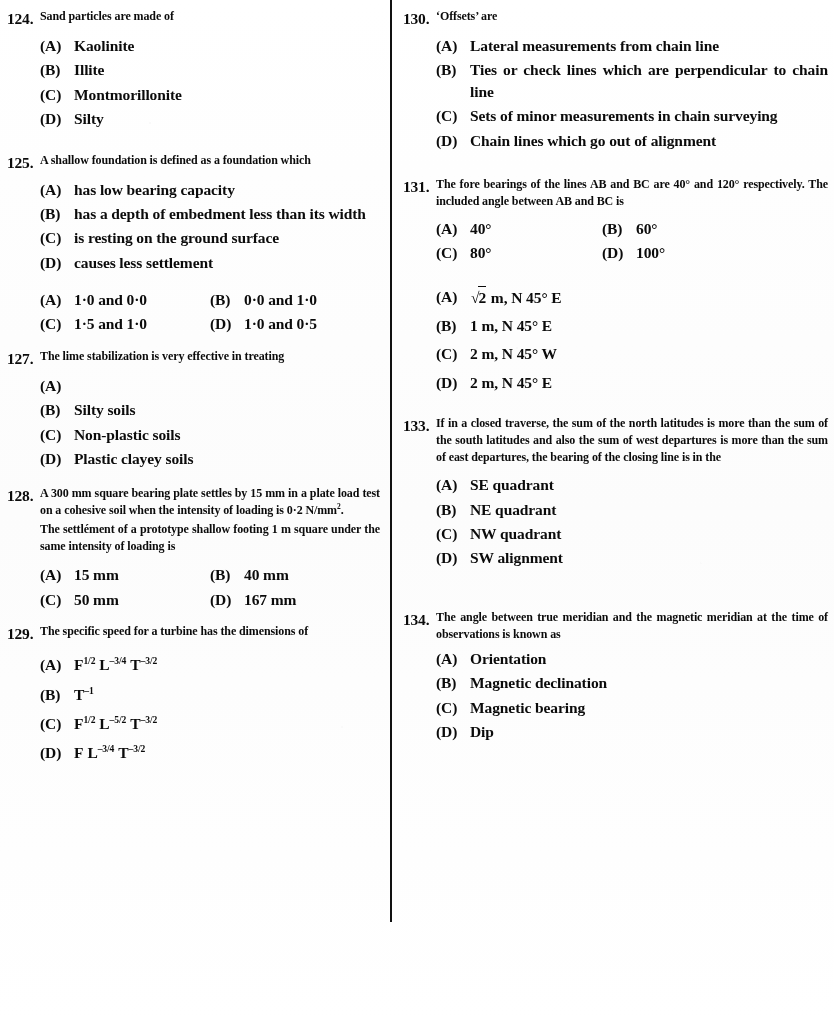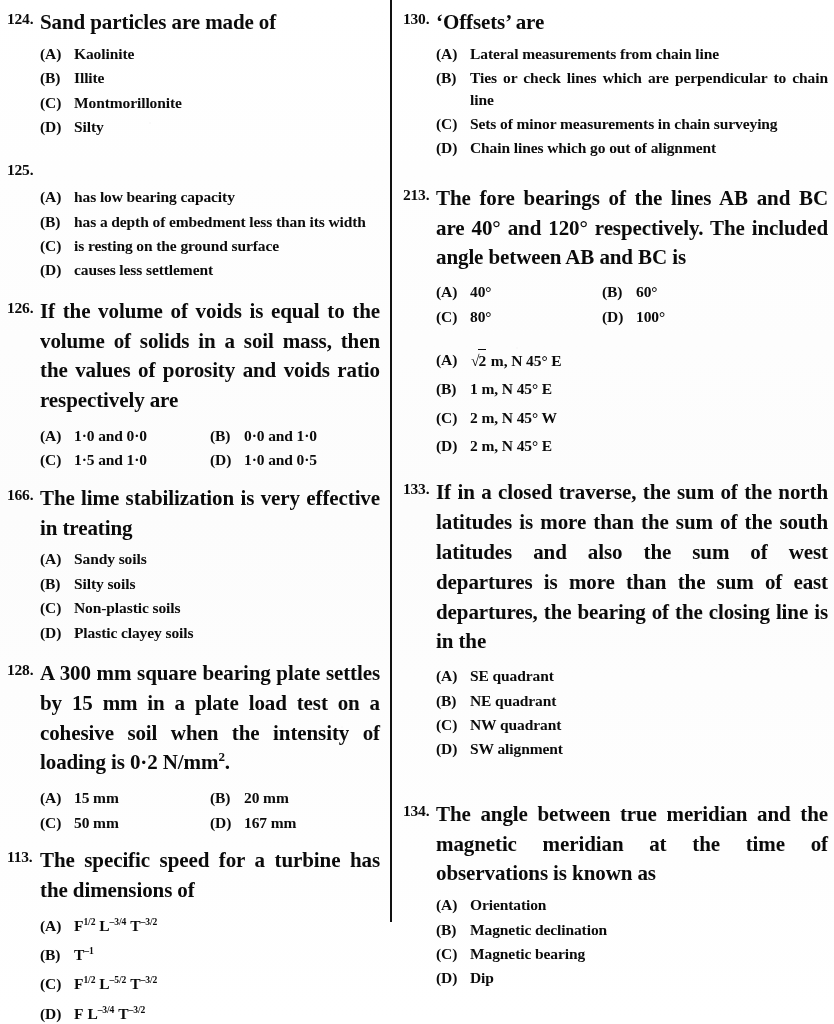--- a/index.html
+++ b/index.html
@@ -59,21 +59,21 @@
     width: 40px;
     font-weight: bold;
     font-size: 15.5px;
     line-height: 1.42;
     padding-left: 7px;
     box-sizing: border-box;
     letter-spacing: -0.2px;
   }
   .q-stem {
     flex: 1 1 auto;
-    font-size: 21px;
+    font-size: 12px;
     line-height: 1.42;
     text-align: justify;
     text-justify: inter-word;
     font-weight: bold;
     letter-spacing: -0.1px;
   }
   .q-stem.stacked p { margin: 0; }
   .q-stem.stacked p + p { margin-top: 2px; }
 
   .opts {
@@ -154,20 +154,21 @@
         <div class="opt">
           <span class="opt-lbl">(D)</span>
           <span class="opt-txt">Silty</span>
         </div>
       </div>
     </div>
 
     <div class="q" style="margin-top:22px;">
       <div class="q-head">
         <div class="q-num">125.</div>
+        <div class="q-stem">A shallow foundation is defined as a foundation which</div>
       </div>
       <div class="opts">
         <div class="opt">
           <span class="opt-lbl">(A)</span>
           <span class="opt-txt">has low bearing capacity</span>
         </div>
         <div class="opt">
           <span class="opt-lbl">(B)</span>
           <span class="opt-txt justify-wrap">has a depth of embedment less than its width</span>
         </div>
@@ -176,24 +177,20 @@
           <span class="opt-txt">is resting on the ground surface</span>
         </div>
         <div class="opt">
           <span class="opt-lbl">(D)</span>
           <span class="opt-txt">causes less settlement</span>
         </div>
       </div>
     </div>
 
     <div class="q" style="margin-top:16px;">
-      <div class="q-head">
-        <div class="q-num">126.</div>
-        <div class="q-stem">If the volume of voids is equal to the volume of solids in a soil mass, then the values of porosity and voids ratio respectively are</div>
-      </div>
       <div class="opts two-col" style="margin-top:9px;">
         <div class="opt">
           <span class="opt-lbl">(A)</span>
           <span class="opt-txt">1·0 and 0·0</span>
         </div>
         <div class="opt">
           <span class="opt-lbl">(B)</span>
           <span class="opt-txt">0·0 and 1·0</span>
         </div>
         <div class="opt">
@@ -202,27 +199,26 @@
         </div>
         <div class="opt">
           <span class="opt-lbl">(D)</span>
           <span class="opt-txt">1·0 and 0·5</span>
         </div>
       </div>
     </div>
 
     <div class="q" style="margin-top:9px;">
       <div class="q-head">
-        <div class="q-num">166.</div>
+        <div class="q-num">127.</div>
         <div class="q-stem">The lime stabilization is very effective in treating</div>
       </div>
       <div class="opts">
         <div class="opt">
           <span class="opt-lbl">(A)</span>
-          <span class="opt-txt">Sandy soils</span>
         </div>
         <div class="opt">
           <span class="opt-lbl">(B)</span>
           <span class="opt-txt">Silty soils</span>
         </div>
         <div class="opt">
           <span class="opt-lbl">(C)</span>
           <span class="opt-txt">Non-plastic soils</span>
         </div>
         <div class="opt">
@@ -230,45 +226,46 @@
           <span class="opt-txt">Plastic clayey soils</span>
         </div>
       </div>
     </div>
 
     <div class="q" style="margin-top:16px;">
       <div class="q-head">
         <div class="q-num">128.</div>
         <div class="q-stem stacked">
           <p><span>A 300 mm square bearing plate settles by 15 mm in a plate load test on a cohesive soil when the intensity of loading is 0·2 N/mm</span><sup>2</sup><span>.</span></p>
+          <p>The settlément of a prototype shallow footing 1 m square under the same intensity of loading is</p>
         </div>
       </div>
       <div class="opts two-col" style="margin-top:9px;">
         <div class="opt">
           <span class="opt-lbl">(A)</span>
           <span class="opt-txt">15 mm</span>
         </div>
         <div class="opt">
           <span class="opt-lbl">(B)</span>
-          <span class="opt-txt">20 mm</span>
+          <span class="opt-txt">40 mm</span>
         </div>
         <div class="opt">
           <span class="opt-lbl">(C)</span>
           <span class="opt-txt">50 mm</span>
         </div>
         <div class="opt">
           <span class="opt-lbl">(D)</span>
           <span class="opt-txt">167 mm</span>
         </div>
       </div>
     </div>
 
     <div class="q" style="margin-top:7px;">
       <div class="q-head">
-        <div class="q-num">113.</div>
+        <div class="q-num">129.</div>
         <div class="q-stem">The specific speed for a turbine has the dimensions of</div>
       </div>
       <div class="opts" style="margin-top:9px;">
         <div class="opt" style="margin-bottom:8px;">
           <span class="opt-lbl">(A)</span>
           <span class="opt-txt dim"><span>F</span><sup>1/2</sup><span class="gap"></span><span>L</span><sup>–3/4</sup><span class="gap"></span><span>T</span><sup>–3/2</sup></span>
         </div>
         <div class="opt" style="margin-bottom:8px;">
           <span class="opt-lbl">(B)</span>
           <span class="opt-txt dim"><span>T</span><sup>–1</sup></span>
@@ -308,21 +305,21 @@
         </div>
         <div class="opt">
           <span class="opt-lbl">(D)</span>
           <span class="opt-txt">Chain lines which go out of alignment</span>
         </div>
       </div>
     </div>
 
     <div class="q" style="margin-top:25px;">
       <div class="q-head">
-        <div class="q-num">213.</div>
+        <div class="q-num">131.</div>
         <div class="q-stem">The fore bearings of the lines AB and BC are 40° and 120° respectively. The included angle between AB and BC is</div>
       </div>
       <div class="opts two-col rightcol" style="margin-top:8px;">
         <div class="opt">
           <span class="opt-lbl">(A)</span>
           <span class="opt-txt">40°</span>
         </div>
         <div class="opt">
           <span class="opt-lbl">(B)</span>
           <span class="opt-txt">60°</span>

